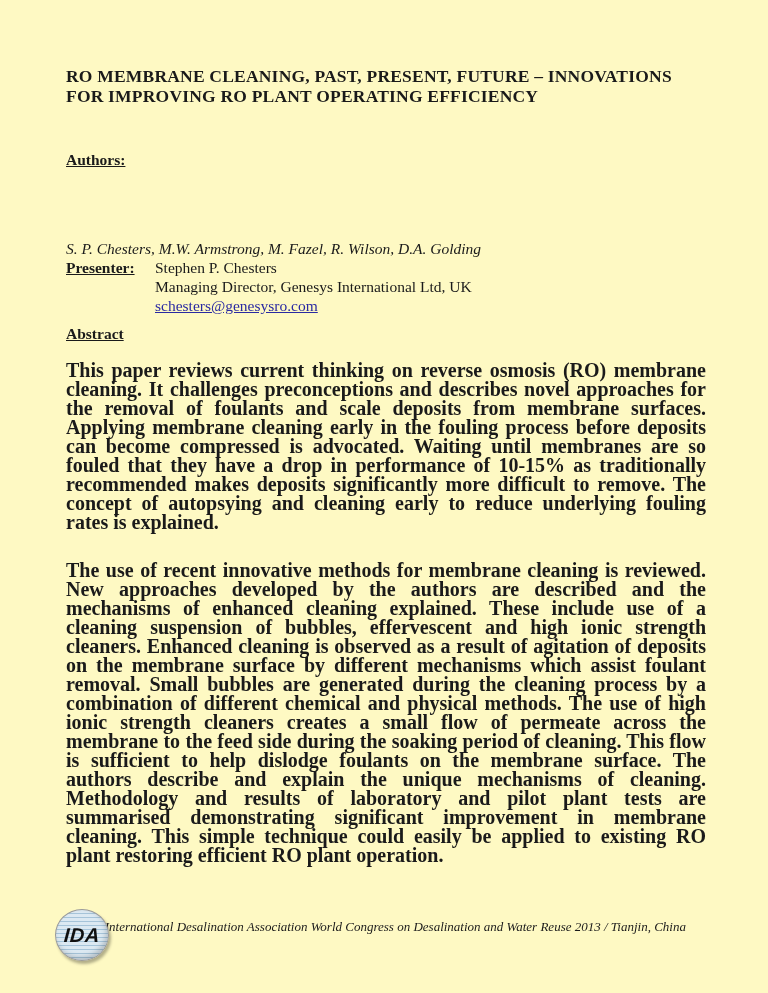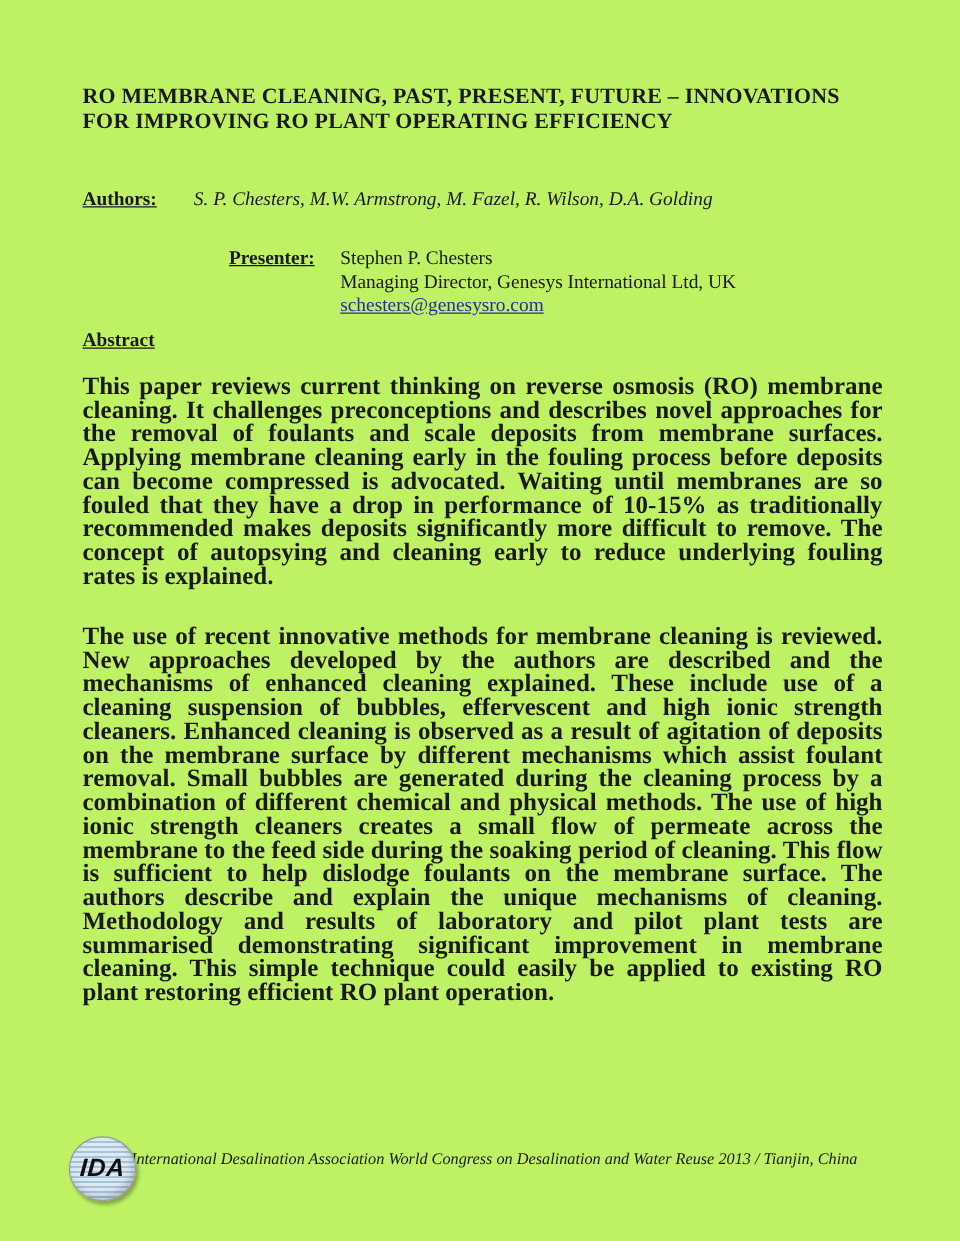--- a/index.html
+++ b/index.html
@@ -1,43 +1,43 @@
 <!DOCTYPE html>
 <html><head>
 <meta charset="utf-8">
 <style>
   html, body { margin: 0; padding: 0; background: #e8e8e8; }
   .page {
     position: relative;
     width: 768px;
     height: 993px;
     margin: 0 auto;
-    background: #bef264;
+    background: #fef9c3;
     font-family: "Liberation Serif", "DejaVu Serif", serif;
     color: #1a1a1a;
     overflow: hidden;
   }
   .content {
     padding: 66px 62px 0 66px;
   }
   .doc-title {
     font-size: 17.5px;
     font-weight: bold;
     line-height: 20px;
     margin: 0;
     letter-spacing: 0.2px;
   }
   .meta-row {
     display: flex;
     align-items: flex-start;
     font-size: 15.5px;
     line-height: 19px;
   }
-  .meta-row.authors { margin-top: 44px; }
-  .meta-row.presenter { margin-top: 28px; justify-content: center; }
+  .meta-row.authors { margin-top: 44px; flex-direction: column; }
+  .meta-row.presenter { margin-top: 0; }
   .meta-label {
     font-weight: bold;
     text-decoration: underline;
     flex: 0 0 89px;
   }
   .authors-value { font-style: italic; }
   .presenter-block div { line-height: 19px; }
   .email-link {
     color: #2a2aa2;
     text-decoration: underline;

